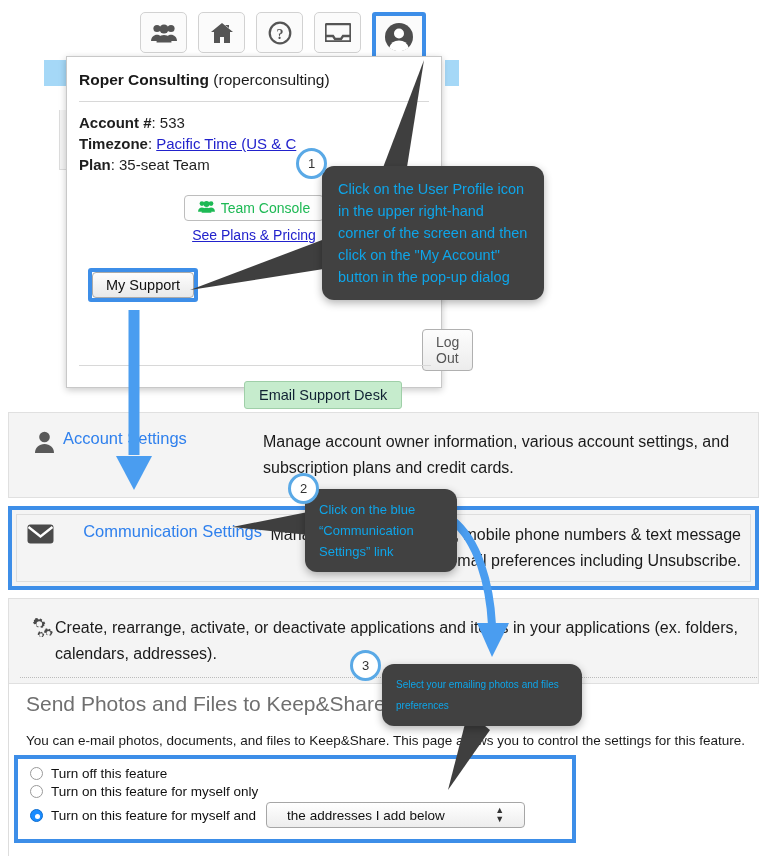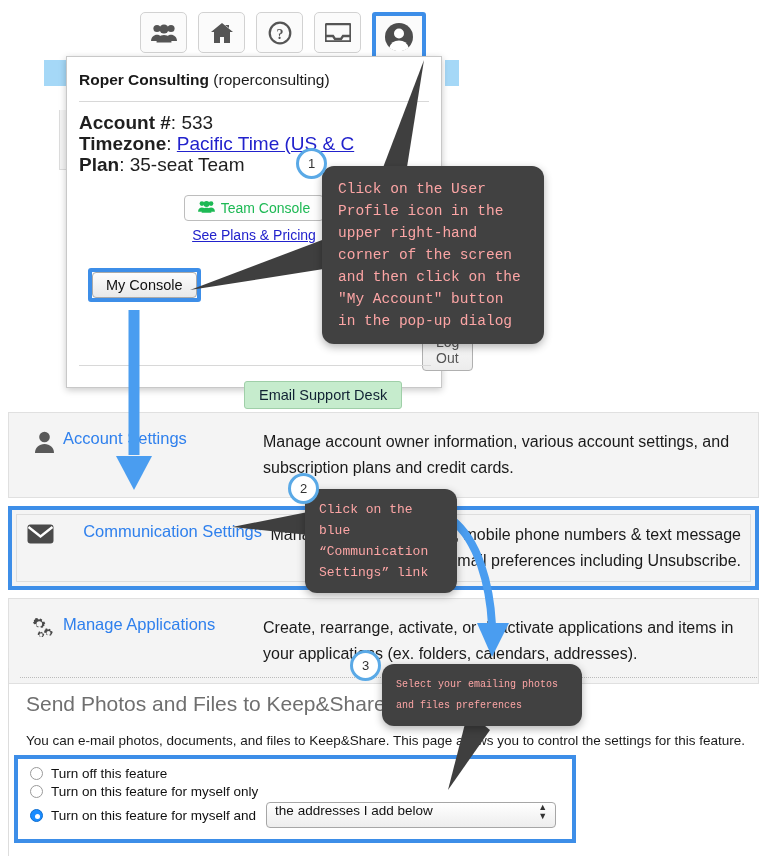--- a/index.html
+++ b/index.html
@@ -61,21 +61,21 @@
   .popup-title {
     font-size: 15.5px; color: #1a1a1a;
     padding: 14px 0 0 12px;
   }
   .popup-title b { font-weight: bold; }
   .popup-title span { font-weight: normal; }
   .hr {
     height: 1px; background: #d8d8d8;
     margin: 12px 12px 0 12px;
   }
-  .acct-lines { padding: 10px 0 0 12px; font-size: 19px; color: #1f1f1f; line-height: 21px; }
+  .acct-lines { padding: 10px 0 0 12px; font-size: 15px; color: #1f1f1f; line-height: 21px; }
   .acct-lines .lbl { font-weight: bold; }
   .tz-link { color: #2222cc; text-decoration: underline; margin-top: 20px; }
 
   .btn-row { text-align: center; margin-top: 20px; }
   .team-console {
     display: inline-flex; align-items:center; gap:6px;
     border: 1px solid #bdbdbd; border-radius: 4px;
     background: #fdfdfd;
     padding: 4px 13px;
     font-size: 14px; color: #1db954;
@@ -179,42 +179,41 @@
   .rb.on {
     background: #1a8cff; border-color:#0f6fd1;
     position: relative;
   }
   .rb.on::after {
     content:''; position:absolute; left:4px; top:4px;
     width:5px; height:5px; border-radius:50%; background:#ffffff;
   }
   .sel-wrap {
     margin-left: 10px;
-    display:flex; justify-content:space-between;
-    width: 290px; height: 26px;
+    display:flex; align-items:center; justify-content:space-between;
+    width: 259px; height: 26px;
     background: linear-gradient(#ffffff,#ededed);
     border: 1px solid #a6a6a6; border-radius: 4px;
-    padding: 0 8px; box-sizing:border-box;
+    padding: 0 20px; box-sizing:border-box;
     font-size: 13.5px; color:#111;
   }
   .sel-arrows { font-size: 9px; line-height: 9px; color:#333; text-align:center; }
 
   
   .callout {
     position: absolute;
     background: #414141;
     border-radius: 12px;
-    color: #fca5a5;
+    color: #0ea5e9;
     font-size: 14.5px;
     line-height: 22px;
     padding: 12px 16px;
     box-shadow: 0 3px 8px rgba(0,0,0,.3);
     box-sizing: border-box;
     z-index: 40;
-    font-family: Liberation Mono, monospace;
   }
   .co1 { left: 322px; top: 166px; width: 222px; }
   .co2 { left: 305px; top: 489px; width: 152px; font-size: 13px; line-height: 21px; padding: 10px 14px; }
   .co3 { left: 382px; top: 664px; width: 200px; font-size: 10px; line-height: 21px; padding: 10px 14px; }
 
   .step {
     position:absolute; z-index: 50;
     width: 31px; height: 31px; border-radius: 50%;
     background: #ffffff; border: 3px solid #5aa9e6;
     color: #333; font-size: 13px;
@@ -336,21 +335,21 @@
         <svg width="11" height="16" viewBox="0 0 11 16">
             <rect x="0.8" y="0.8" width="9.4" height="14.4" rx="1.6" fill="none" stroke="#2222cc" stroke-width="1.6"></rect>
             <circle cx="5.5" cy="12.6" r="0.9" fill="#2222cc"></circle>
           </svg>
       </span>
       <a class="mobile-link">Mobile View</a>
     </div>
   </div>
 
   <div class="myacct-wrap">
-    <div class="myacct-btn">My Console</div>
+    <div class="myacct-btn">My Support</div>
   </div>
 
   <div class="rows">
 
     <div class="srow">
       <div class="ico">
         <svg width="21" height="22" viewBox="0 0 21 22">
             <circle cx="10.5" cy="6" r="5.3" fill="#595959"></circle>
             <path d="M1 22c0-5.5 4.2-9 9.5-9s9.5 3.5 9.5 9z" fill="#595959"></path>
           </svg>
@@ -377,21 +376,20 @@
           <g fill="#4a4a4a">
             <path d="M10 2.2l1.4.3.9-1.1 1.9 1.1-.4 1.4 1 1 1.4-.4 1.1 1.9-1.1.9.3 1.4-1.3.5-.1 1.4-2.2.1-.5-1.3-1.4-.1-.9 1.1-1.9-1.1.4-1.4-1-1-1.4.4L5 5.4l1.1-.9L5.8 3.1l1.3-.5.1-1.4L9.4.9z"></path>
             <circle cx="11.3" cy="7" r="2.8" fill="#f4f4f4"></circle>
             <path d="M19.5 12.4l1 .2.7-.8 1.4.8-.3 1 .7.7 1-.3.8 1.4-.8.7.2 1-1 .4-.1 1-1.6.1-.3-1-1-.1-.7.8-1.4-.8.3-1-.7-.7-1 .3-.8-1.4.8-.7-.2-1 1-.4.1-1 1.6-.1z"></path>
             <circle cx="20.5" cy="15.9" r="2" fill="#f4f4f4"></circle>
             <path d="M12.2 15.2l.8.2.5-.6 1.1.6-.2.8.5.5.8-.2.6 1.1-.6.5.2.8-.8.3-.1.8-1.2.1-.2-.8-.8-.1-.5.6-1.1-.6.2-.8-.5-.5-.8.2-.6-1.1.6-.5-.2-.8.8-.3.1-.8 1.2-.1z"></path>
             <circle cx="13" cy="17.9" r="1.6" fill="#f4f4f4"></circle>
           </g>
         </svg>
       </div>
-      <div class="rlink">Manage Applications</div>
       <div class="rdesc">Create, rearrange, activate, or deactivate applications and items in your applications (ex. folders, calendars, addresses).</div>
     </div>
   </div>
 
   <div class="vbar"></div>
   <div class="sep-dot"></div>
   <div class="sec-title">Send Photos and Files to Keep&amp;Share:</div>
   <div class="sec-desc">You can e-mail photos, documents, and files to Keep&amp;Share. This page allows you to control the settings for this feature.</div>
 
   <div class="radio-box">

